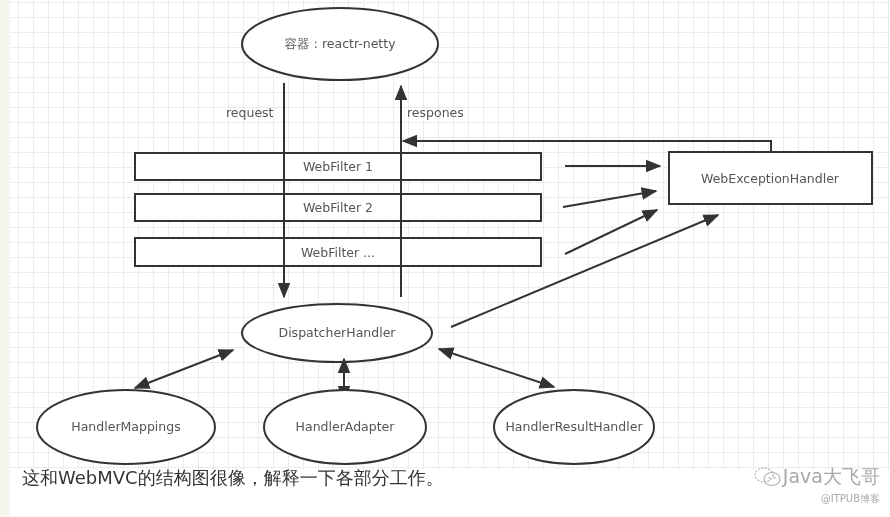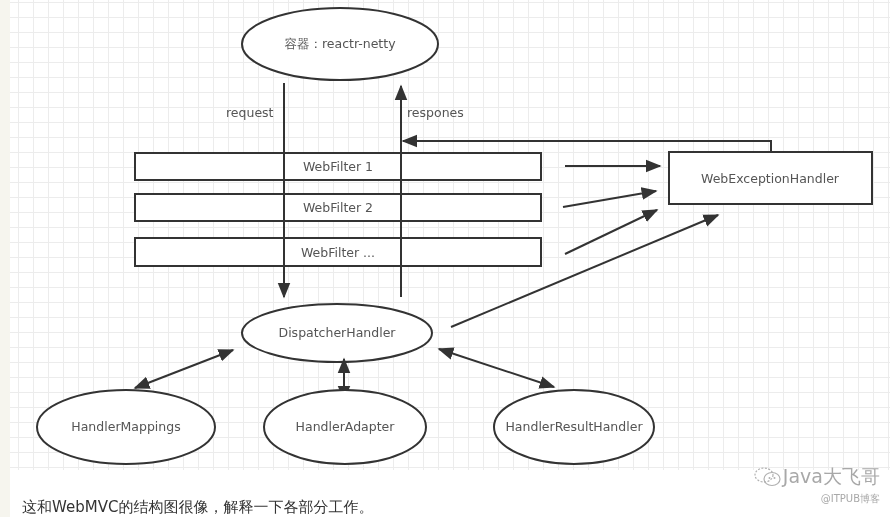--- a/index.html
+++ b/index.html
@@ -21,22 +21,22 @@
     background-size: 15px 15px;
     background-position: 8px 2px;
   }
   svg.diagram { position: absolute; left: 0; top: 0; }
   svg text {
     font-family: "DejaVu Sans", sans-serif;
     font-size: 12.5px;
     fill: #555555;
   }
   .caption {
-    position: absolute; left: 22px; top: 498px;
-    font-size: 15px; color: #333333;
+    position: absolute; left: 22px; top: 466px;
+    font-size: 18px; color: #333333;
     font-family: "DejaVu Sans", sans-serif;
   }
   .watermark {
     position: absolute; right: 10px; top: 464px; text-align: right;
     color: #a8a8a8; font-family: "DejaVu Sans", sans-serif;
   }
   .wm-line1 { font-size: 19px; display: flex; align-items: center; justify-content: flex-end; }
   .wm-line2 { font-size: 10px; margin-top: 2px; }
   .wechat-icon { width: 30px; height: 22px; }
 </style>

